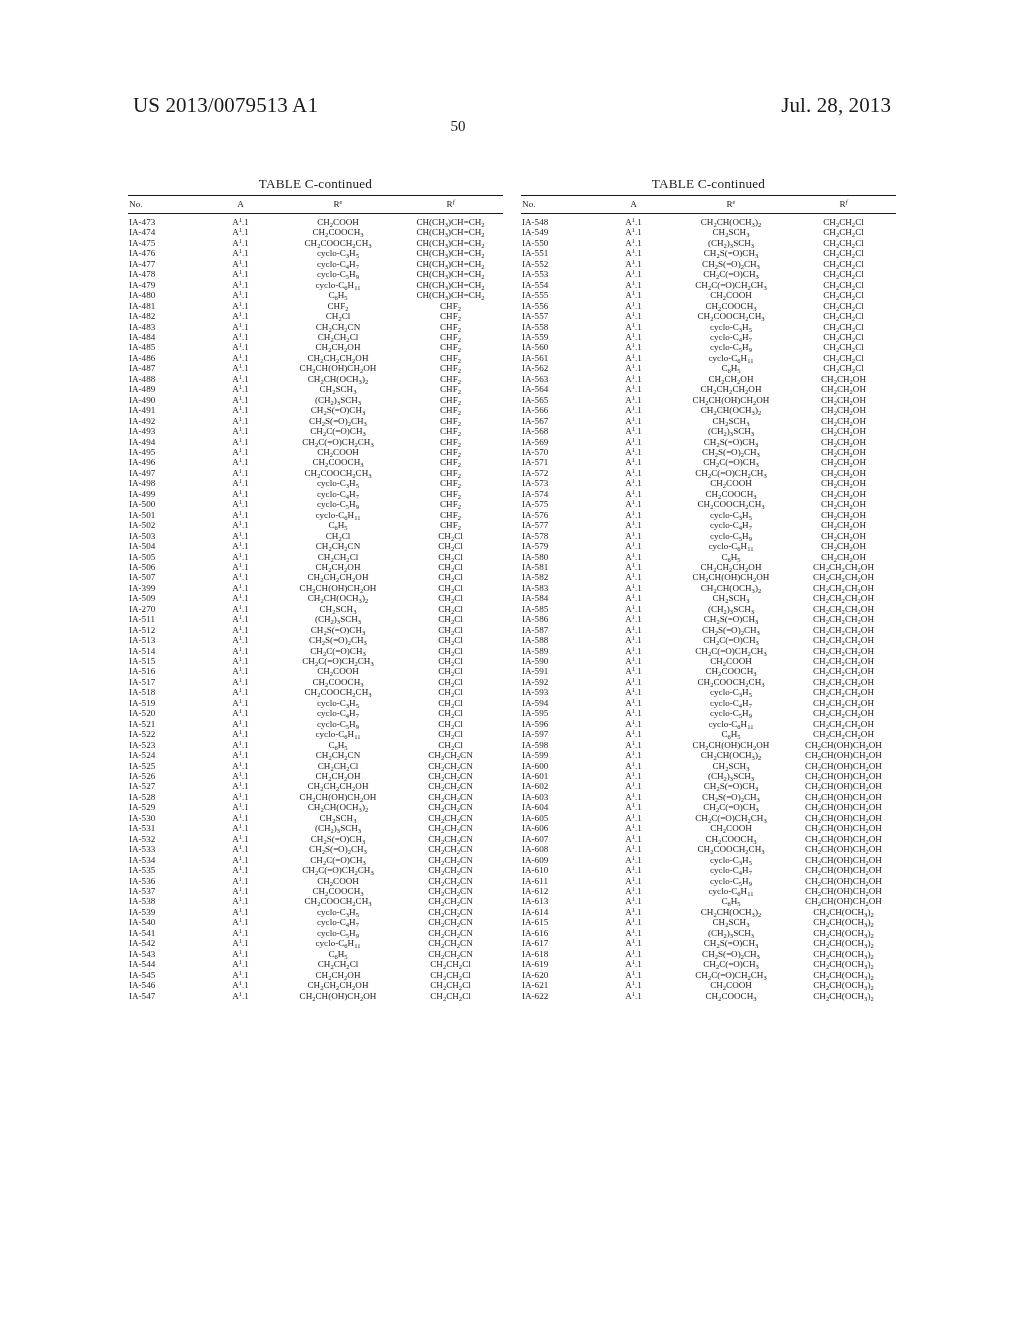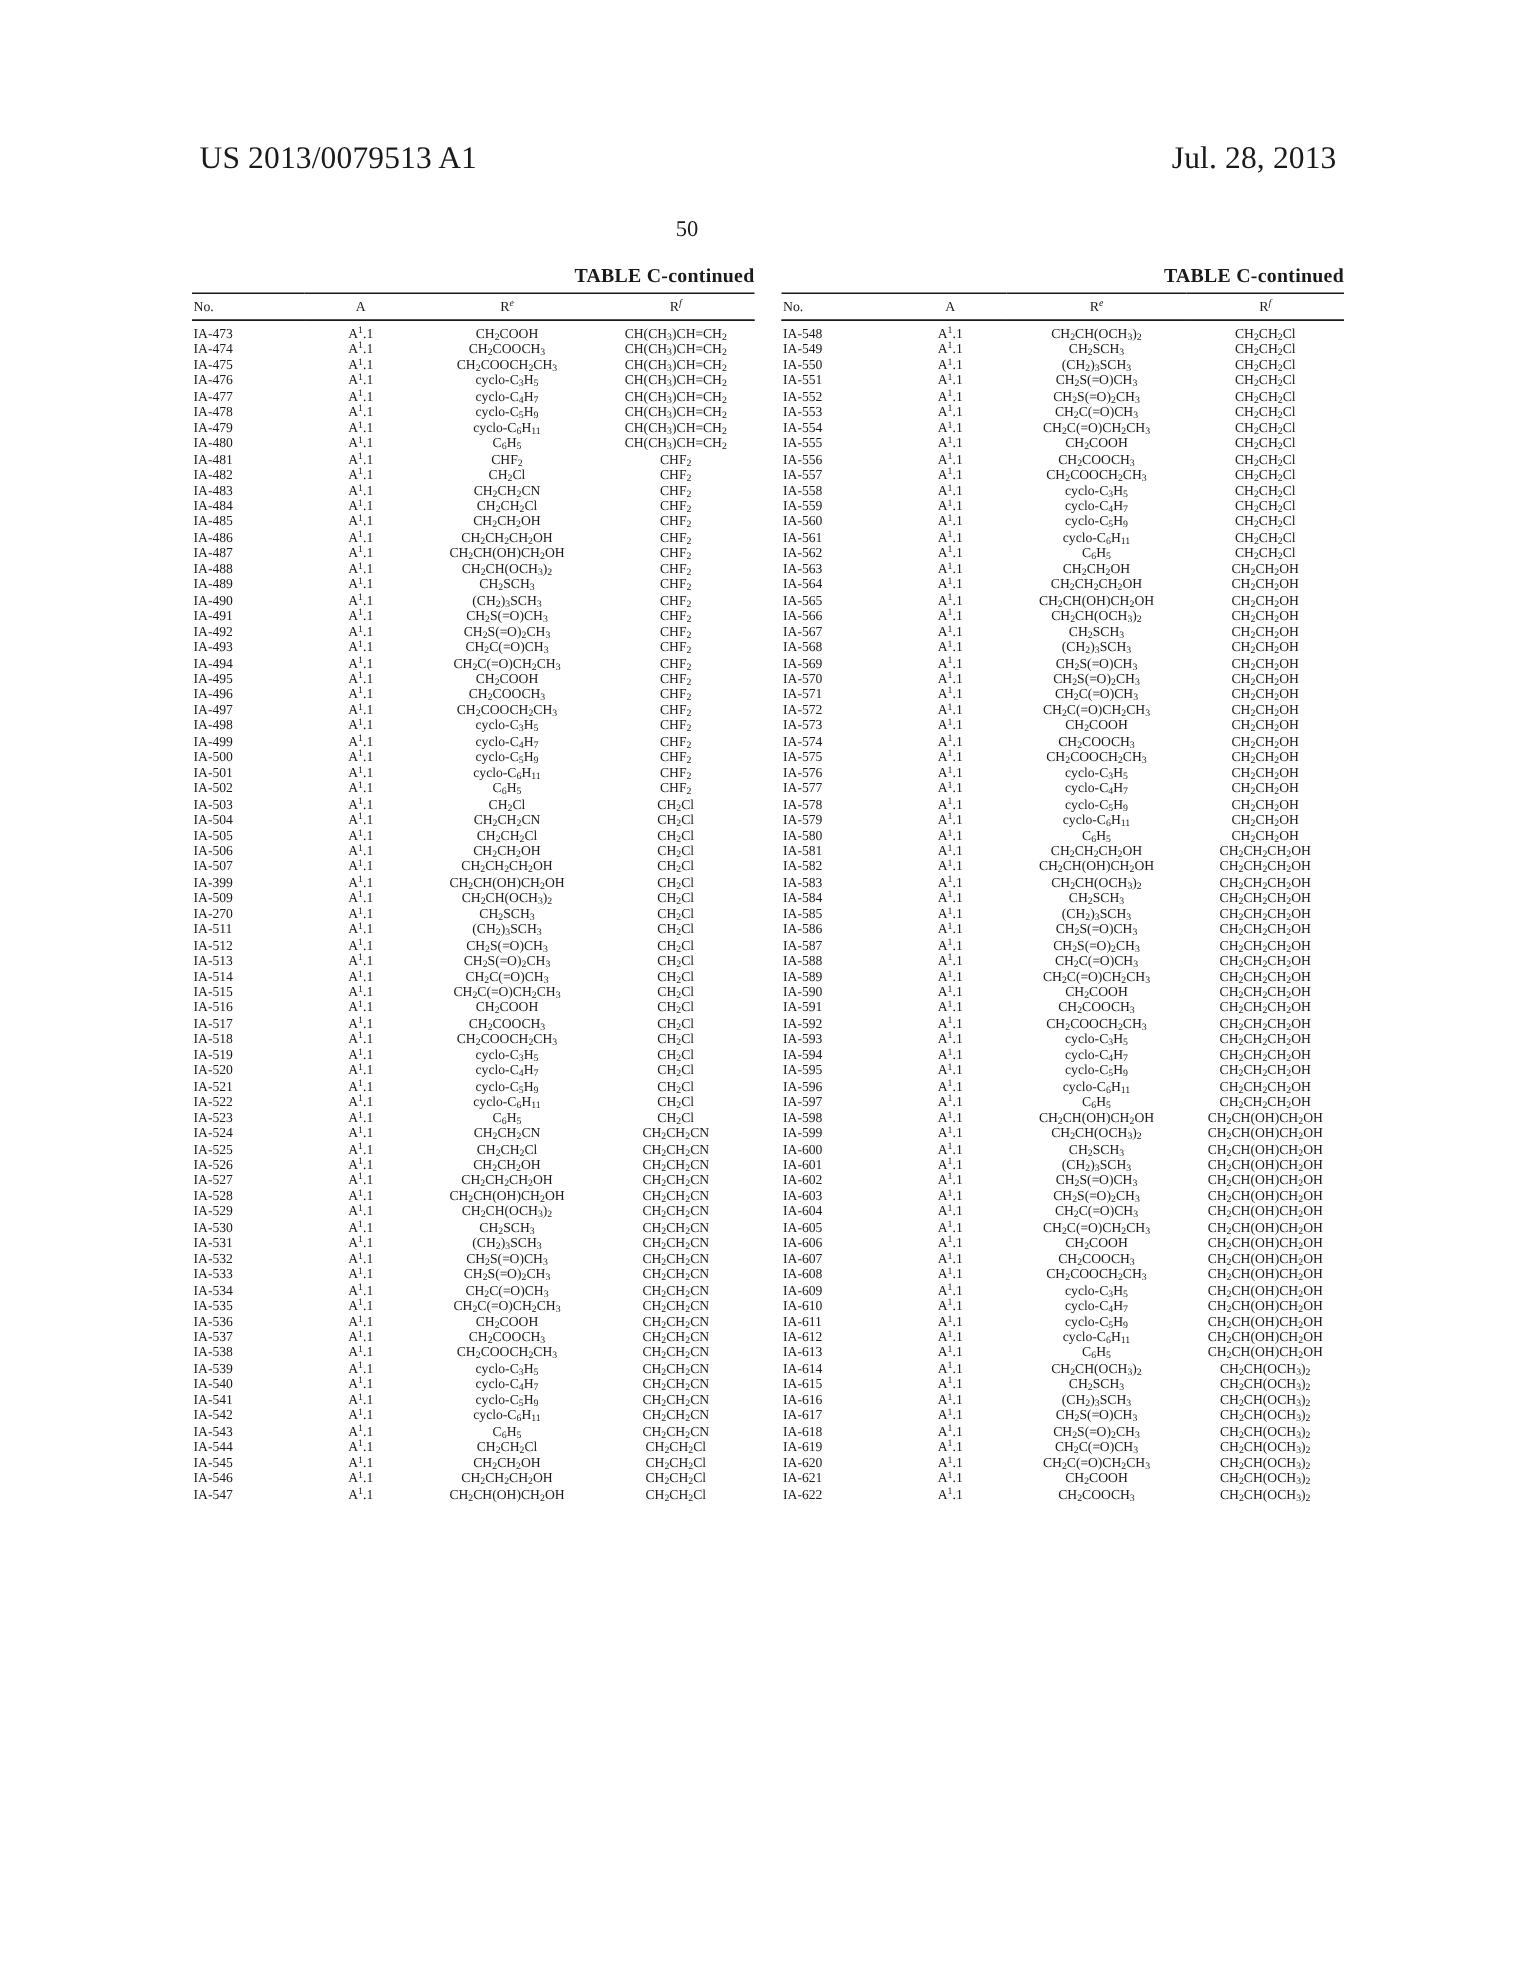--- a/index.html
+++ b/index.html
@@ -44,43 +44,41 @@
     top: 0;
     white-space: nowrap;
   }
   .page-number {
     position: absolute;
     top: 118px;
     left: 0;
     width: 916px;
     text-align: center;
     font-size: 15px;
-    margin-top: 27px;
   }
 
   
   .columns {
     position: absolute;
     top: 176px;
     left: 128px;
     width: 768px;
     display: flex;
     gap: 18px;
   }
   .col {
     width: 375px;
     flex: 0 0 375px;
   }
 
   .tbl-caption {
-    text-align: right;
+    text-align: center;
     font-size: 13.2px;
     padding-bottom: 3px;
     letter-spacing: 0.2px;
-    font-weight: bold;
   }
 
   table.ctable {
     width: 100%;
     border-collapse: collapse;
     table-layout: fixed;
   }
   table.ctable thead th {
     font-weight: normal;
     font-size: 9.2px;

